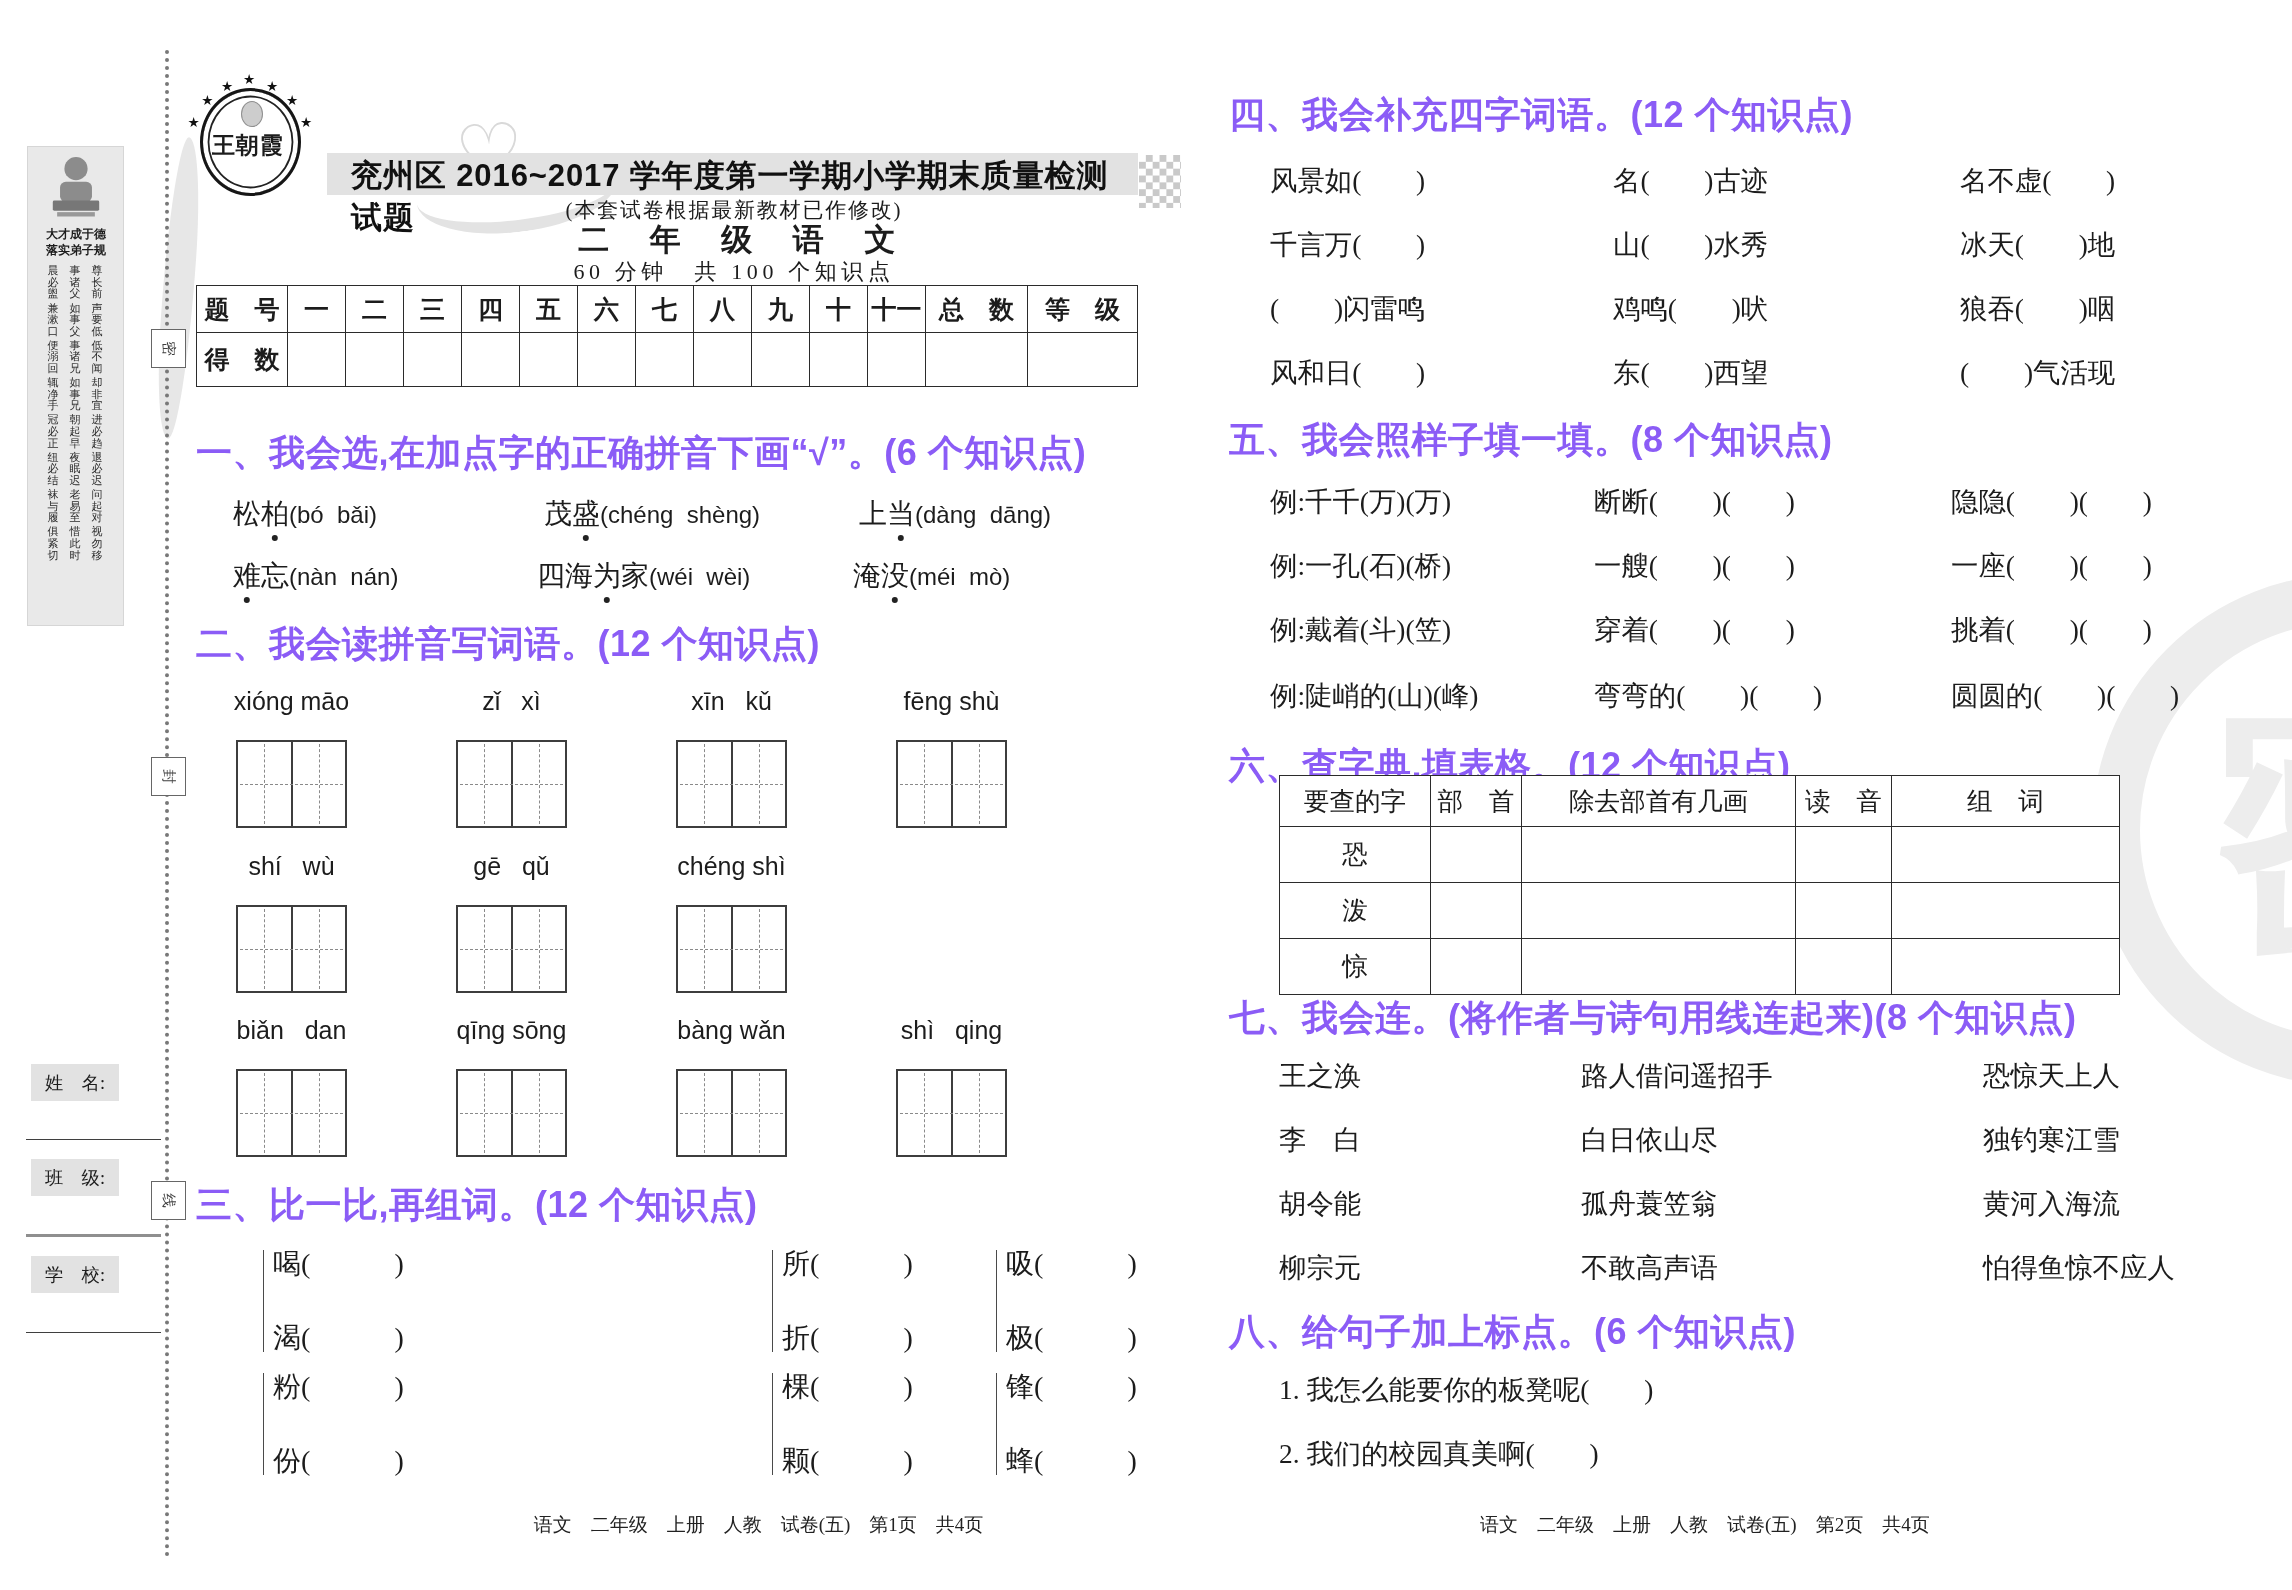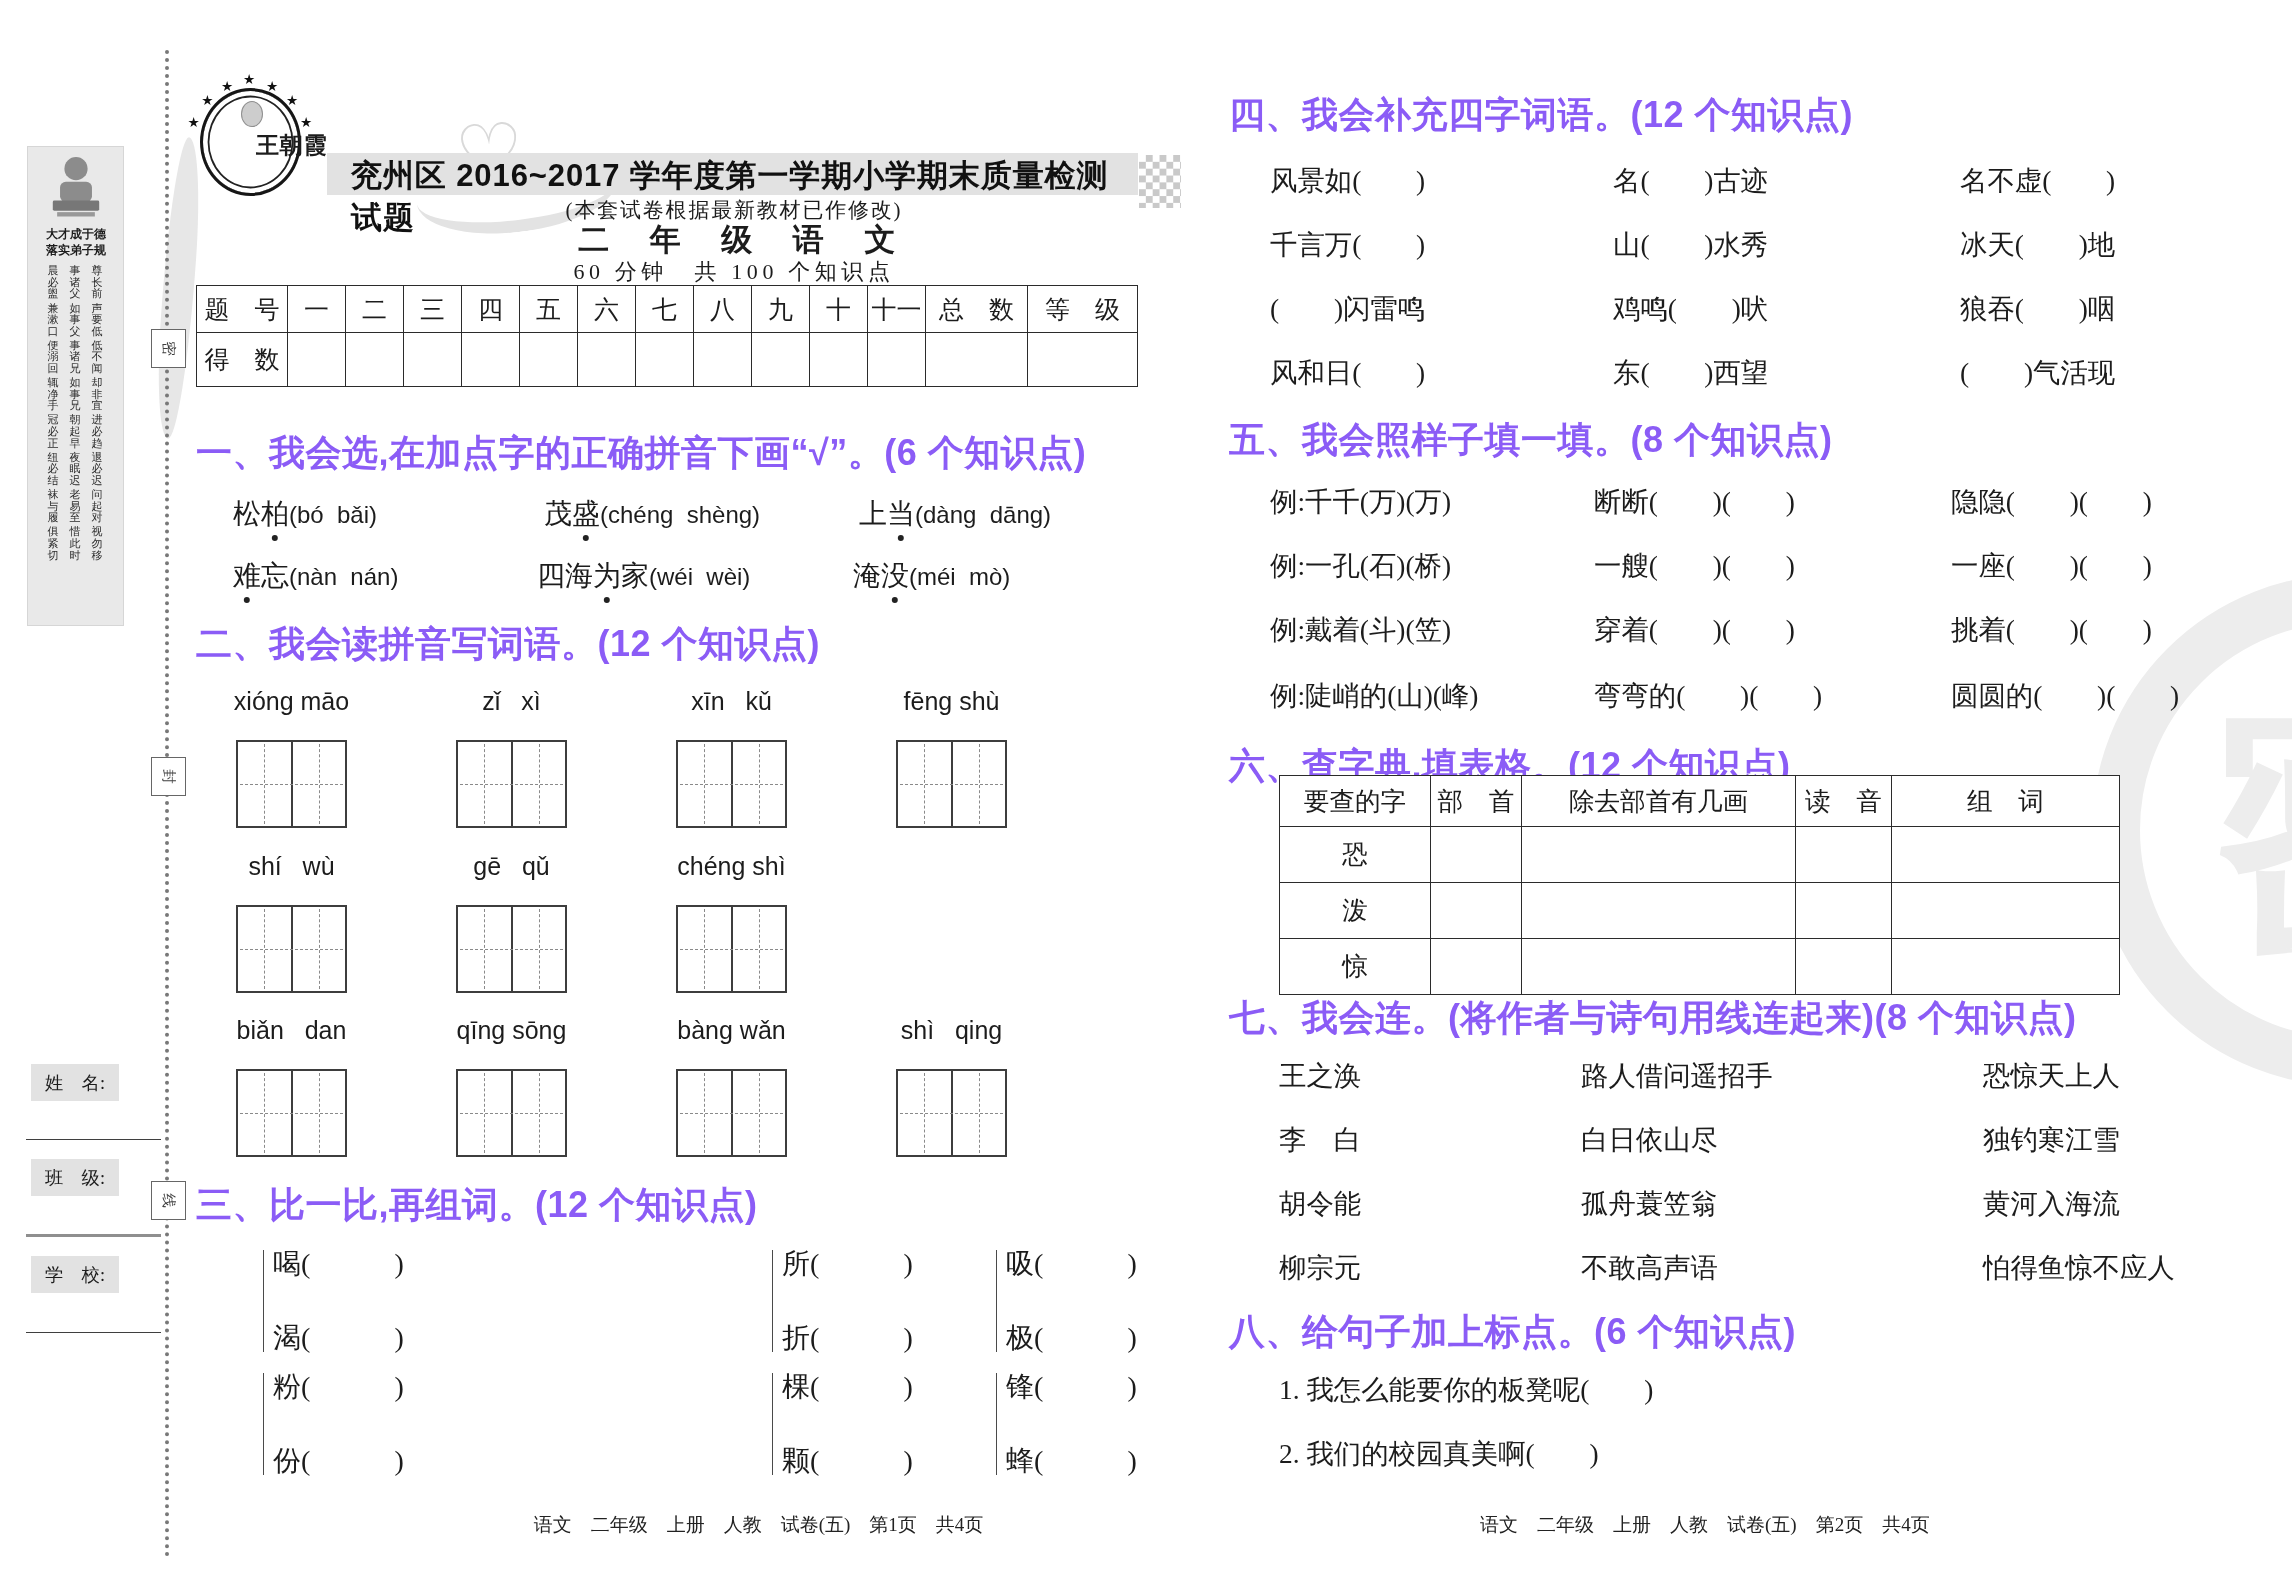--- a/index.html
+++ b/index.html
@@ -16,32 +16,32 @@
            background:conic-gradient(#c9c9c9 25%,transparent 0 50%,#c9c9c9 0 75%,transparent 0);
            background-size:13.7px 13.7px;}
   
   .logo{left:193px;top:77px;width:117px;height:122px;}
   .ring{position:absolute;left:7.3px;top:11px;width:95px;height:102px;border-radius:50%;
         border:3.7px solid #161616;box-shadow:inset 0 0 0 4.6px #fff,inset 0 0 0 6.4px #222;background:#fff;}
   .st{position:absolute;font-size:13.7px;color:#111;}
   .avatar{position:absolute;left:48px;top:24px;width:20px;height:24px;border-radius:50%;
           background:#cdcdcd;border:0.9px solid #8f8f8f;}
   .logotx{position:absolute;left:7.3px;top:53px;width:95px;text-align:center;
-          font-weight:bold;font-size:23px;letter-spacing:0.9px;padding-left:44px;}
+          font-weight:bold;font-size:23px;letter-spacing:0.9px;}
   
   .band{left:327px;top:153px;width:811px;height:42px;background:#e2e2e2;}
   .title{position:absolute;left:351px;top:155px;width:786px;font-family:"Liberation Sans","DejaVu Sans",sans-serif;
          font-weight:bold;font-size:31px;letter-spacing:0.9px;color:#111;}
   .subtitle{left:329px;top:196px;width:810px;text-align:center;font-size:21px;letter-spacing:1.8px;}
   .grade{left:340px;top:219px;width:810px;text-align:center;font-size:31px;font-weight:bold;letter-spacing:16.4px;}
   .meta{left:329px;top:257px;width:810px;text-align:center;font-size:22px;letter-spacing:4.6px;white-space:pre;}
   
   table{border-collapse:collapse;background:#fff;}
   td{border:1.8px solid #2b2b2b;text-align:center;font-size:25px;white-space:pre;}
-  .score{left:196px;top:285px;}
+  .score{left:196px;top:285px;font-weight:bold;}
   .score td{height:44px;}
   .score tr:nth-child(2) td{height:51px;}
   .dict{left:1279px;top:775px;}
   .dict td{height:48px;font-size:25.6px;}
   .dict tr+tr td{height:53px;}
   
   .qh{font-family:"Liberation Sans","DejaVu Sans",sans-serif;font-weight:bold;font-size:36px;
       letter-spacing:0.5px;color:#8b5cf6;white-space:pre;}
   .t30{font-size:27.4px;white-space:pre;}
   .hz{font-size:28px;position:relative;}

